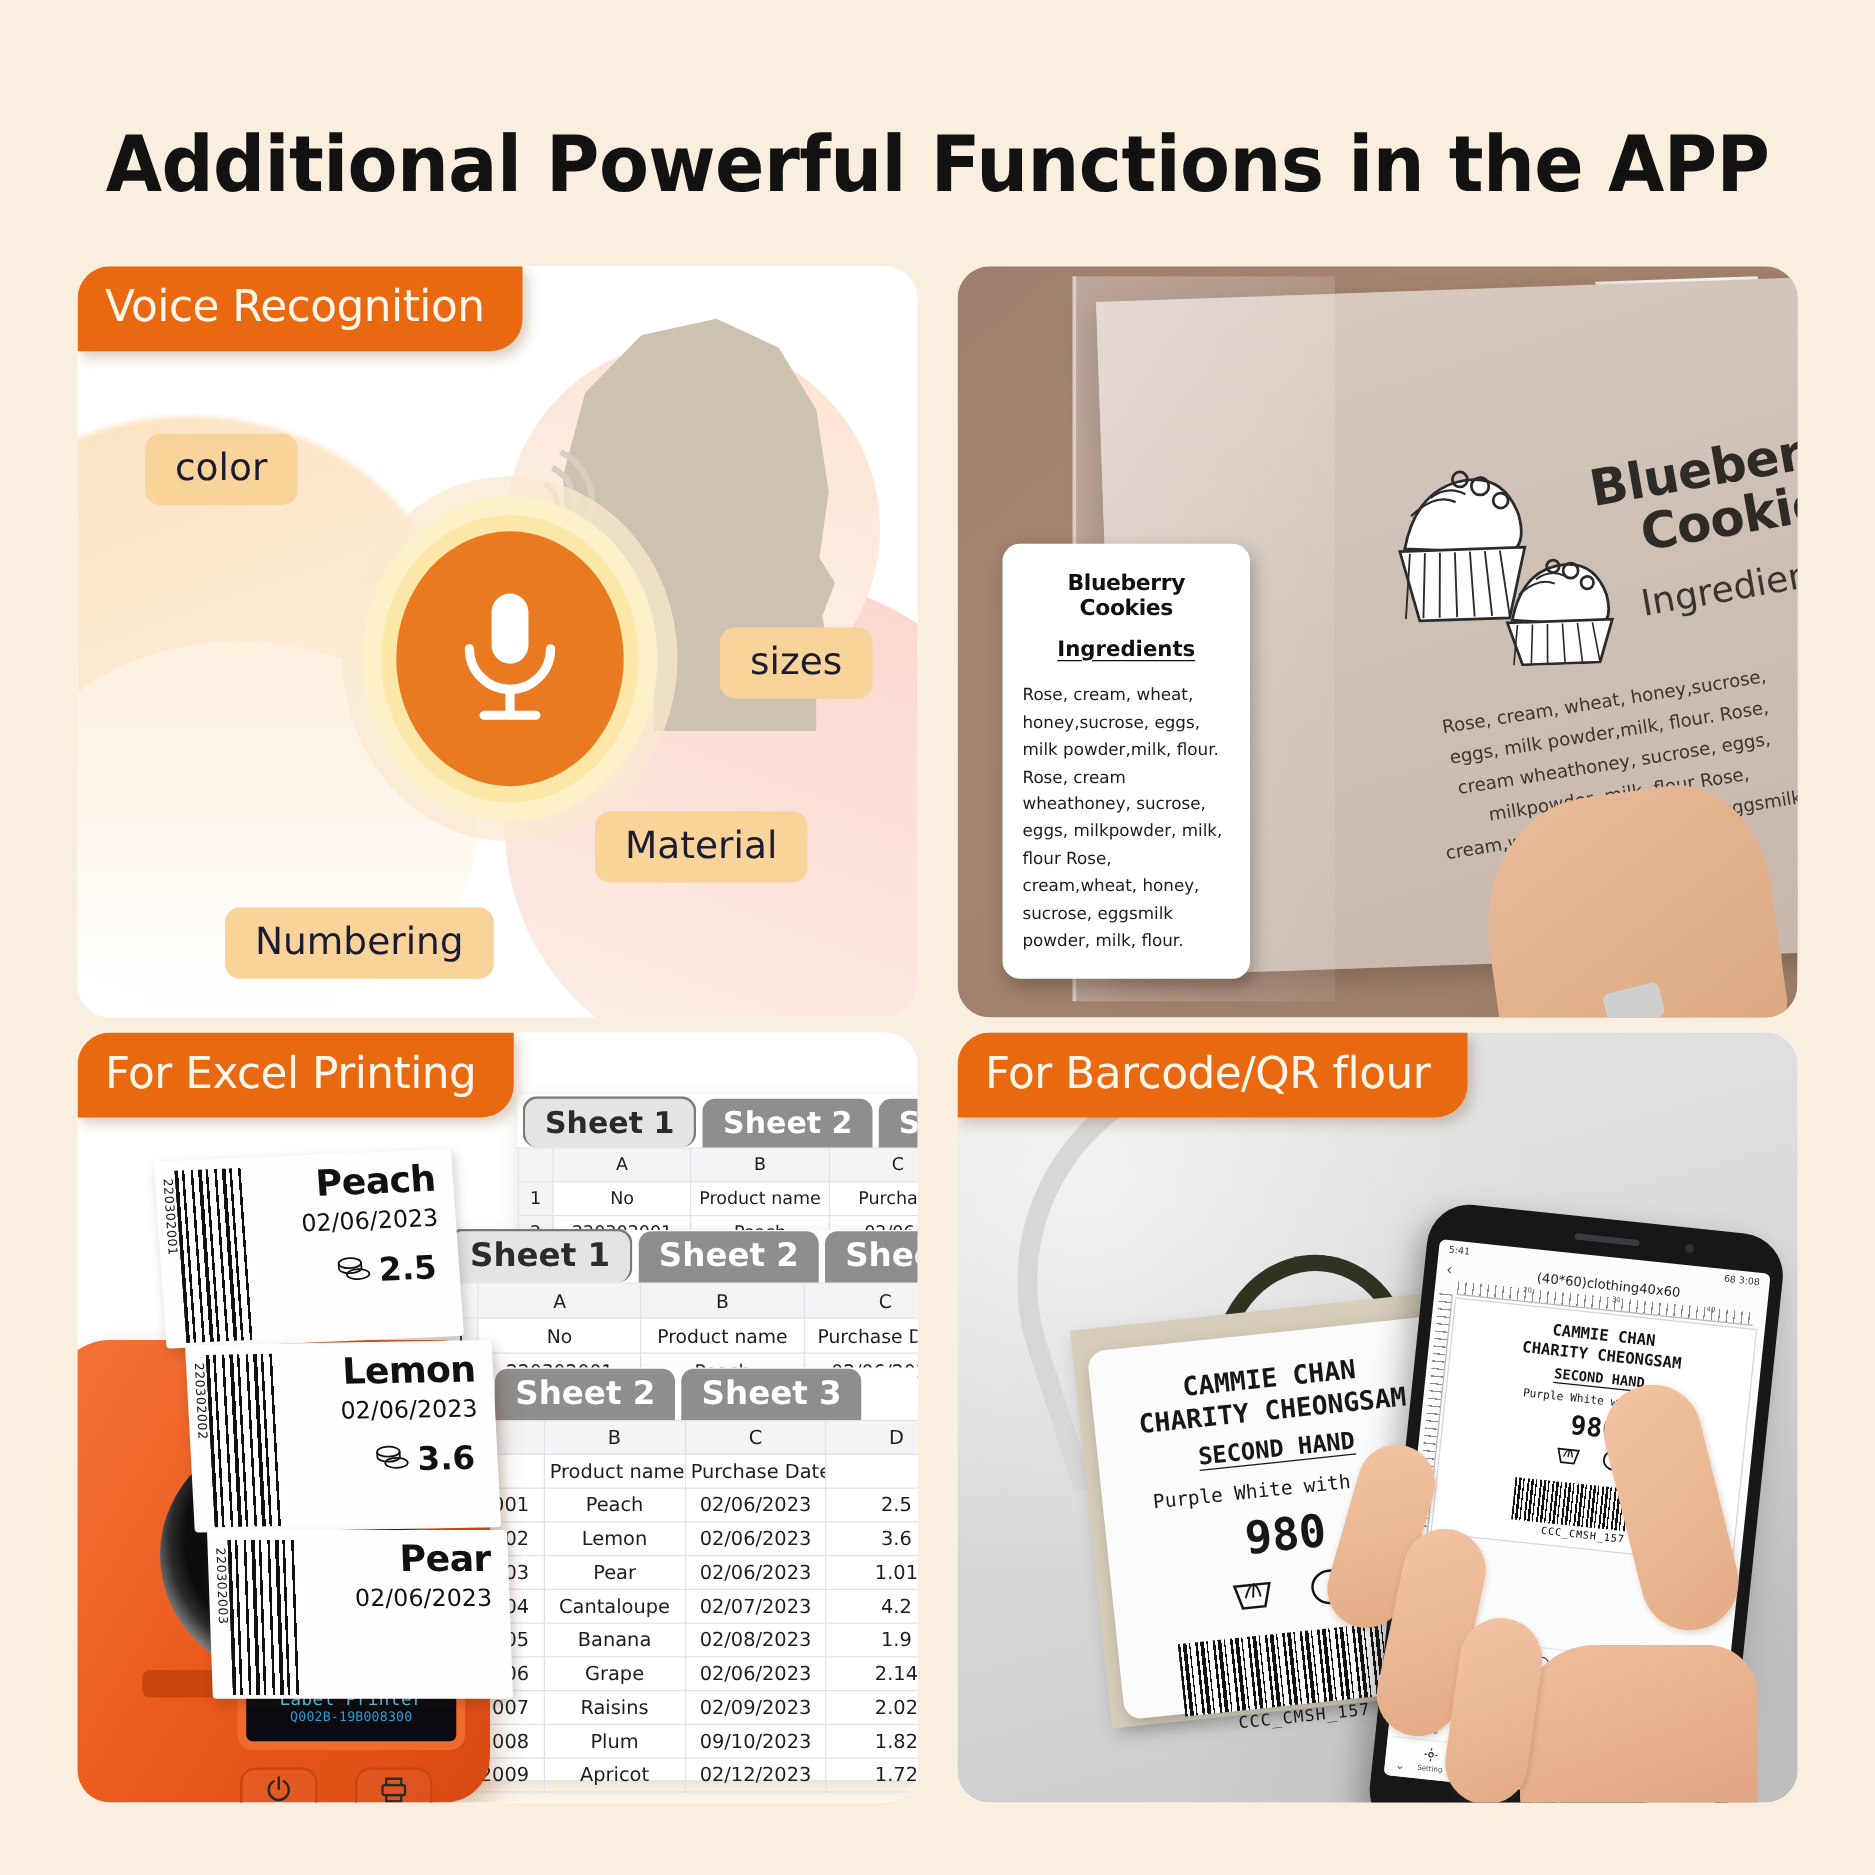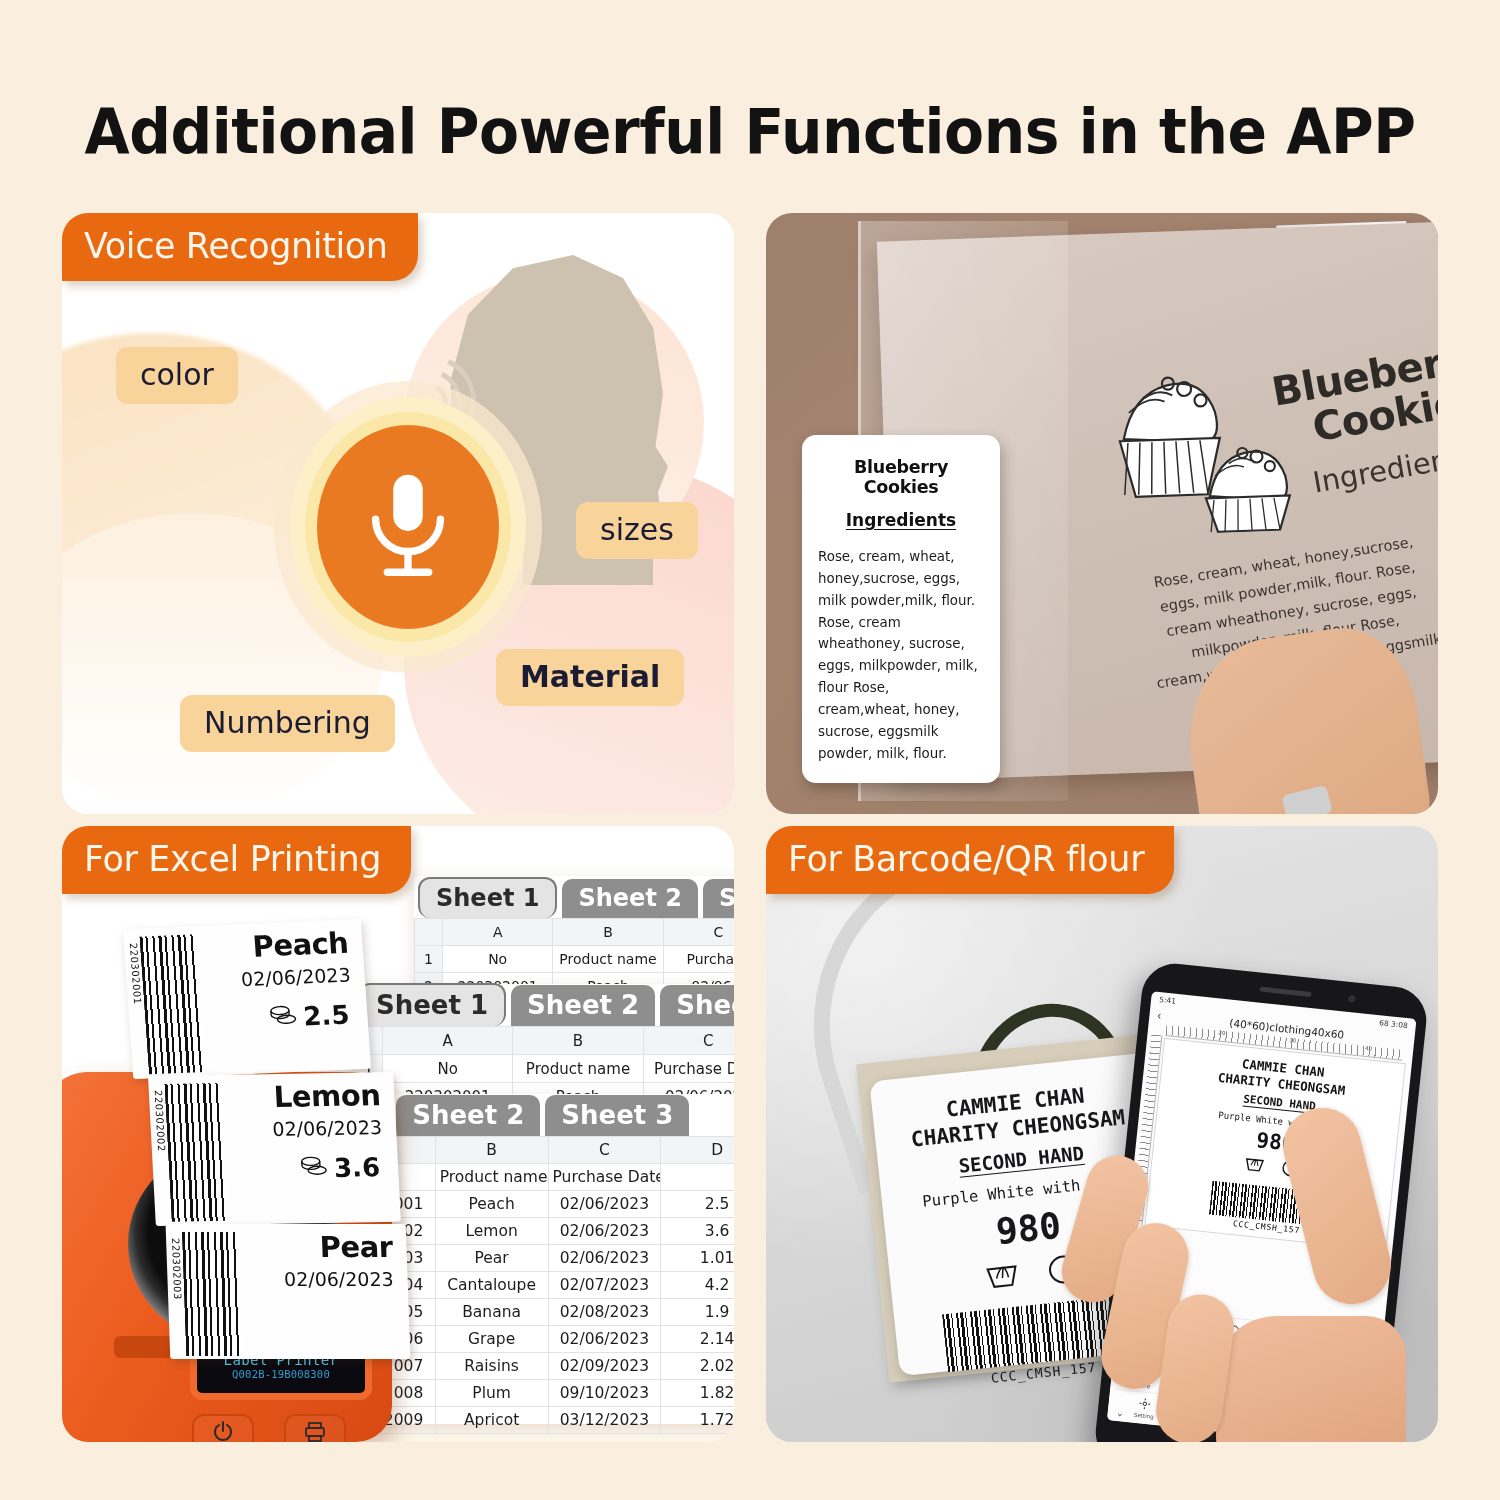--- a/index.html
+++ b/index.html
@@ -85,23 +85,23 @@
     background: #f8d49a;
     color: #1b1b33;
     border-radius: 12px;
     font-size: 30px; font-weight: 500;
     padding: 10px 24px 12px;
     white-space: nowrap;
     font-family: "DejaVu Sans", sans-serif;
   }
   .chip-color     { left: 54px;  top: 134px; }
   .chip-standard  { left: 26px;  top: 335px; }
-  .chip-numbering { left: 118px; top: 482px; }
+  .chip-numbering { left: 118px; top: 513px; }
   .chip-sizes     { left: 514px; top: 289px; }
-  .chip-material  { left: 434px; top: 436px; font-weight: bold; }
+  .chip-material  { left: 414px; top: 436px; }
 
   
   .ocr-bg { position: absolute; inset: 0;
             background: linear-gradient(140deg,#9e7f6d 0%,#a4846f 30%,#9b7c68 100%); }
   .ocr-book {
     position: absolute; left: 120px; top: 18px; width: 600px; height: 540px;
     background: linear-gradient(165deg,#d9cbc2 0%,#cfc0b6 45%,#c7b7ad 100%);
     transform: rotate(-2deg);
     box-shadow: -6px 8px 20px rgba(60,40,30,.28);
   }
@@ -596,21 +596,21 @@
           <td class="rowhdr"></td>
           <td>220302008</td>
           <td>Plum</td>
           <td>09/10/2023</td>
           <td class="num">1.82</td>
         </tr>
         <tr>
           <td class="rowhdr"></td>
           <td>220302009</td>
           <td>Apricot</td>
-          <td>03/12/2023</td>
+          <td>02/12/2023</td>
           <td class="num">1.72</td>
         </tr>
       </tbody>
         </table>
     </div>
 
     <div class="printer-body"></div>
     <div class="printer-roller"></div>
     <div class="printer-slot"></div>
 

